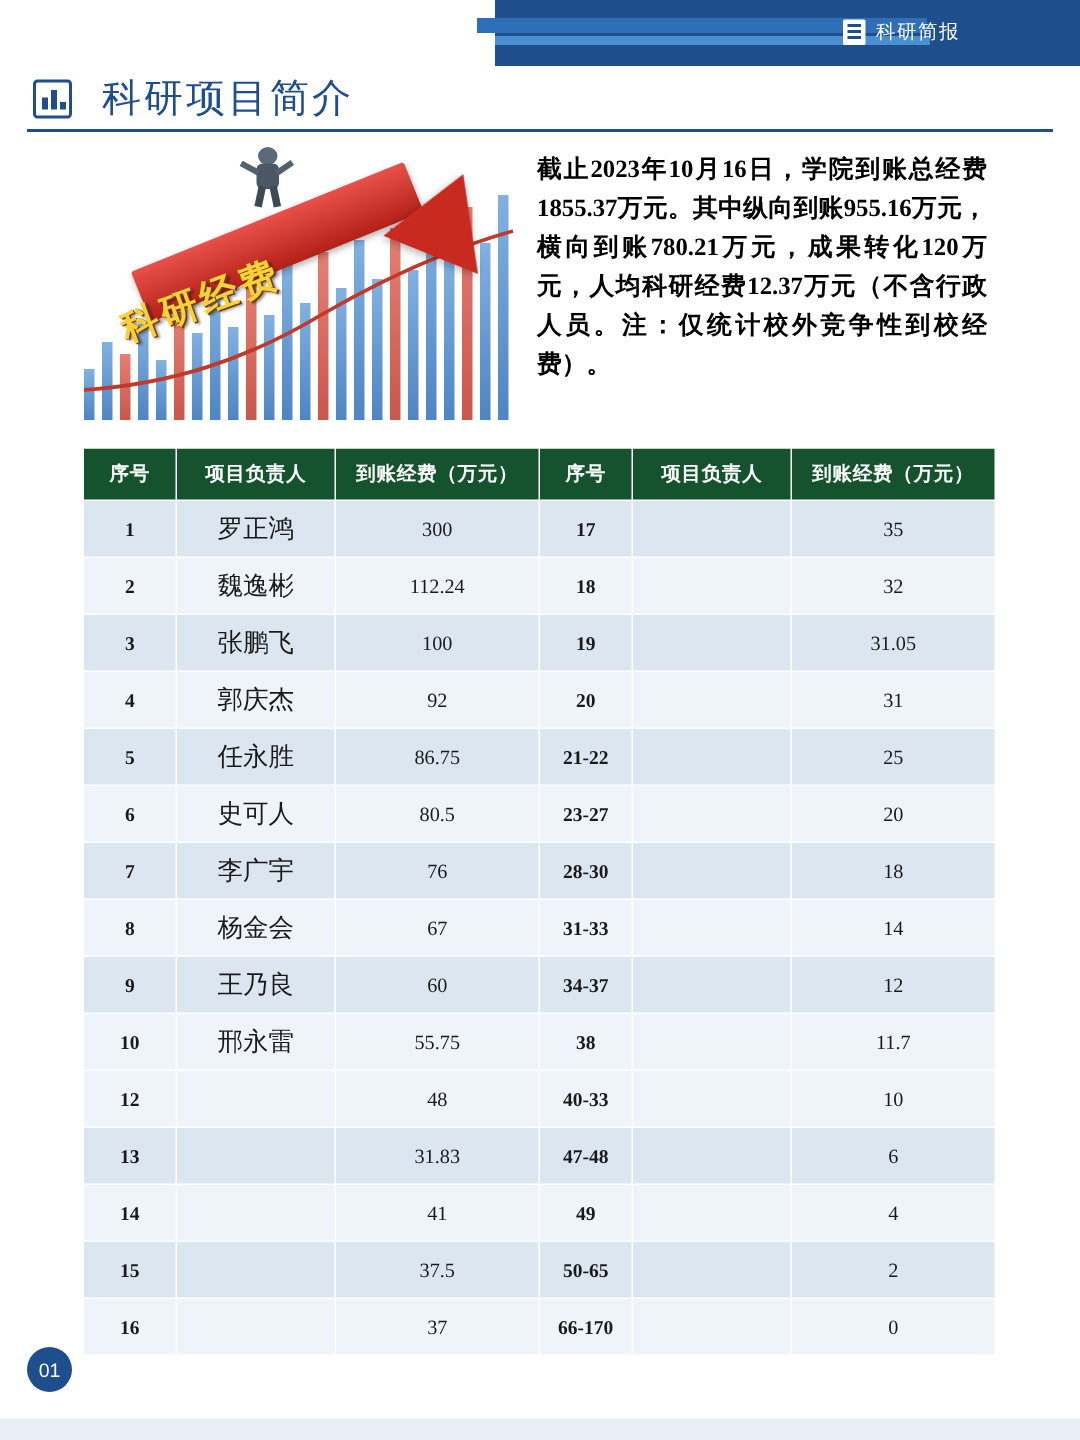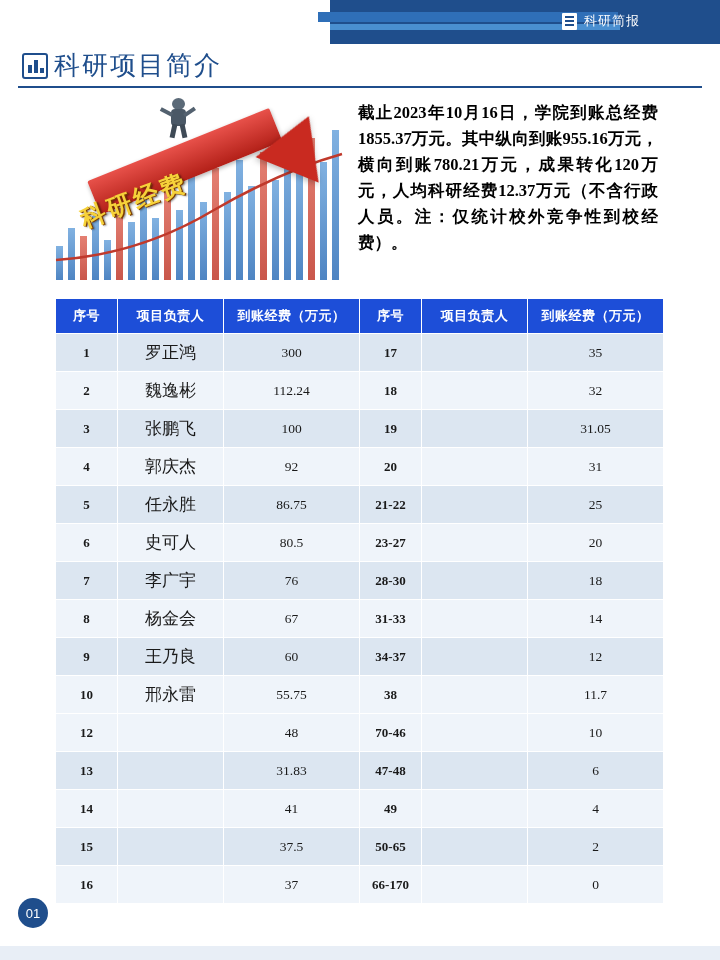--- a/index.html
+++ b/index.html
@@ -82,21 +82,21 @@
     box-shadow: 0 4px 0 #1f4e8c, 0 8px 0 #1f4e8c;
   }
 
   
   .title-row {
     position: absolute;
     top: 48px;
     left: 22px;
     display: flex;
     align-items: center;
-    gap: 6px;
+    gap: 20px;
   }
   .title-icon {
     width: 26px;
     height: 26px;
     border: 2px solid #1f4e8c;
     border-radius: 3px;
     position: relative;
     box-sizing: border-box;
   }
   .title-icon i {
@@ -256,21 +256,21 @@
     table-layout: fixed;
     font-family: "Liberation Serif", serif;
   }
   table.grant col.c0 { width: 62px; }
   table.grant col.c1 { width: 106px; }
   table.grant col.c2 { width: 136px; }
   table.grant col.c3 { width: 62px; }
   table.grant col.c4 { width: 106px; }
   table.grant col.c5 { width: 136px; }
   table.grant th {
-    background: #1d4ed8;
+    background: #14532d;
     color: #ffffff;
     font-size: 13px;
     font-weight: bold;
     height: 32px;
     border: 1px solid #ffffff;
     letter-spacing: .5px;
   }
   table.grant td {
     height: 35px;
     border: 1px solid #ffffff;
@@ -481,21 +481,21 @@
         <td class="name">邢永雷</td>
         <td>55.75</td>
         <td class="idx">38</td>
         <td class="name"></td>
         <td>11.7</td>
       </tr>
       <tr class="even">
         <td class="idx">12</td>
         <td class="name"></td>
         <td>48</td>
-        <td class="idx">70-46</td>
+        <td class="idx">40-33</td>
         <td class="name"></td>
         <td>10</td>
       </tr>
       <tr class="odd">
         <td class="idx">13</td>
         <td class="name"></td>
         <td>31.83</td>
         <td class="idx">47-48</td>
         <td class="name"></td>
         <td>6</td>

